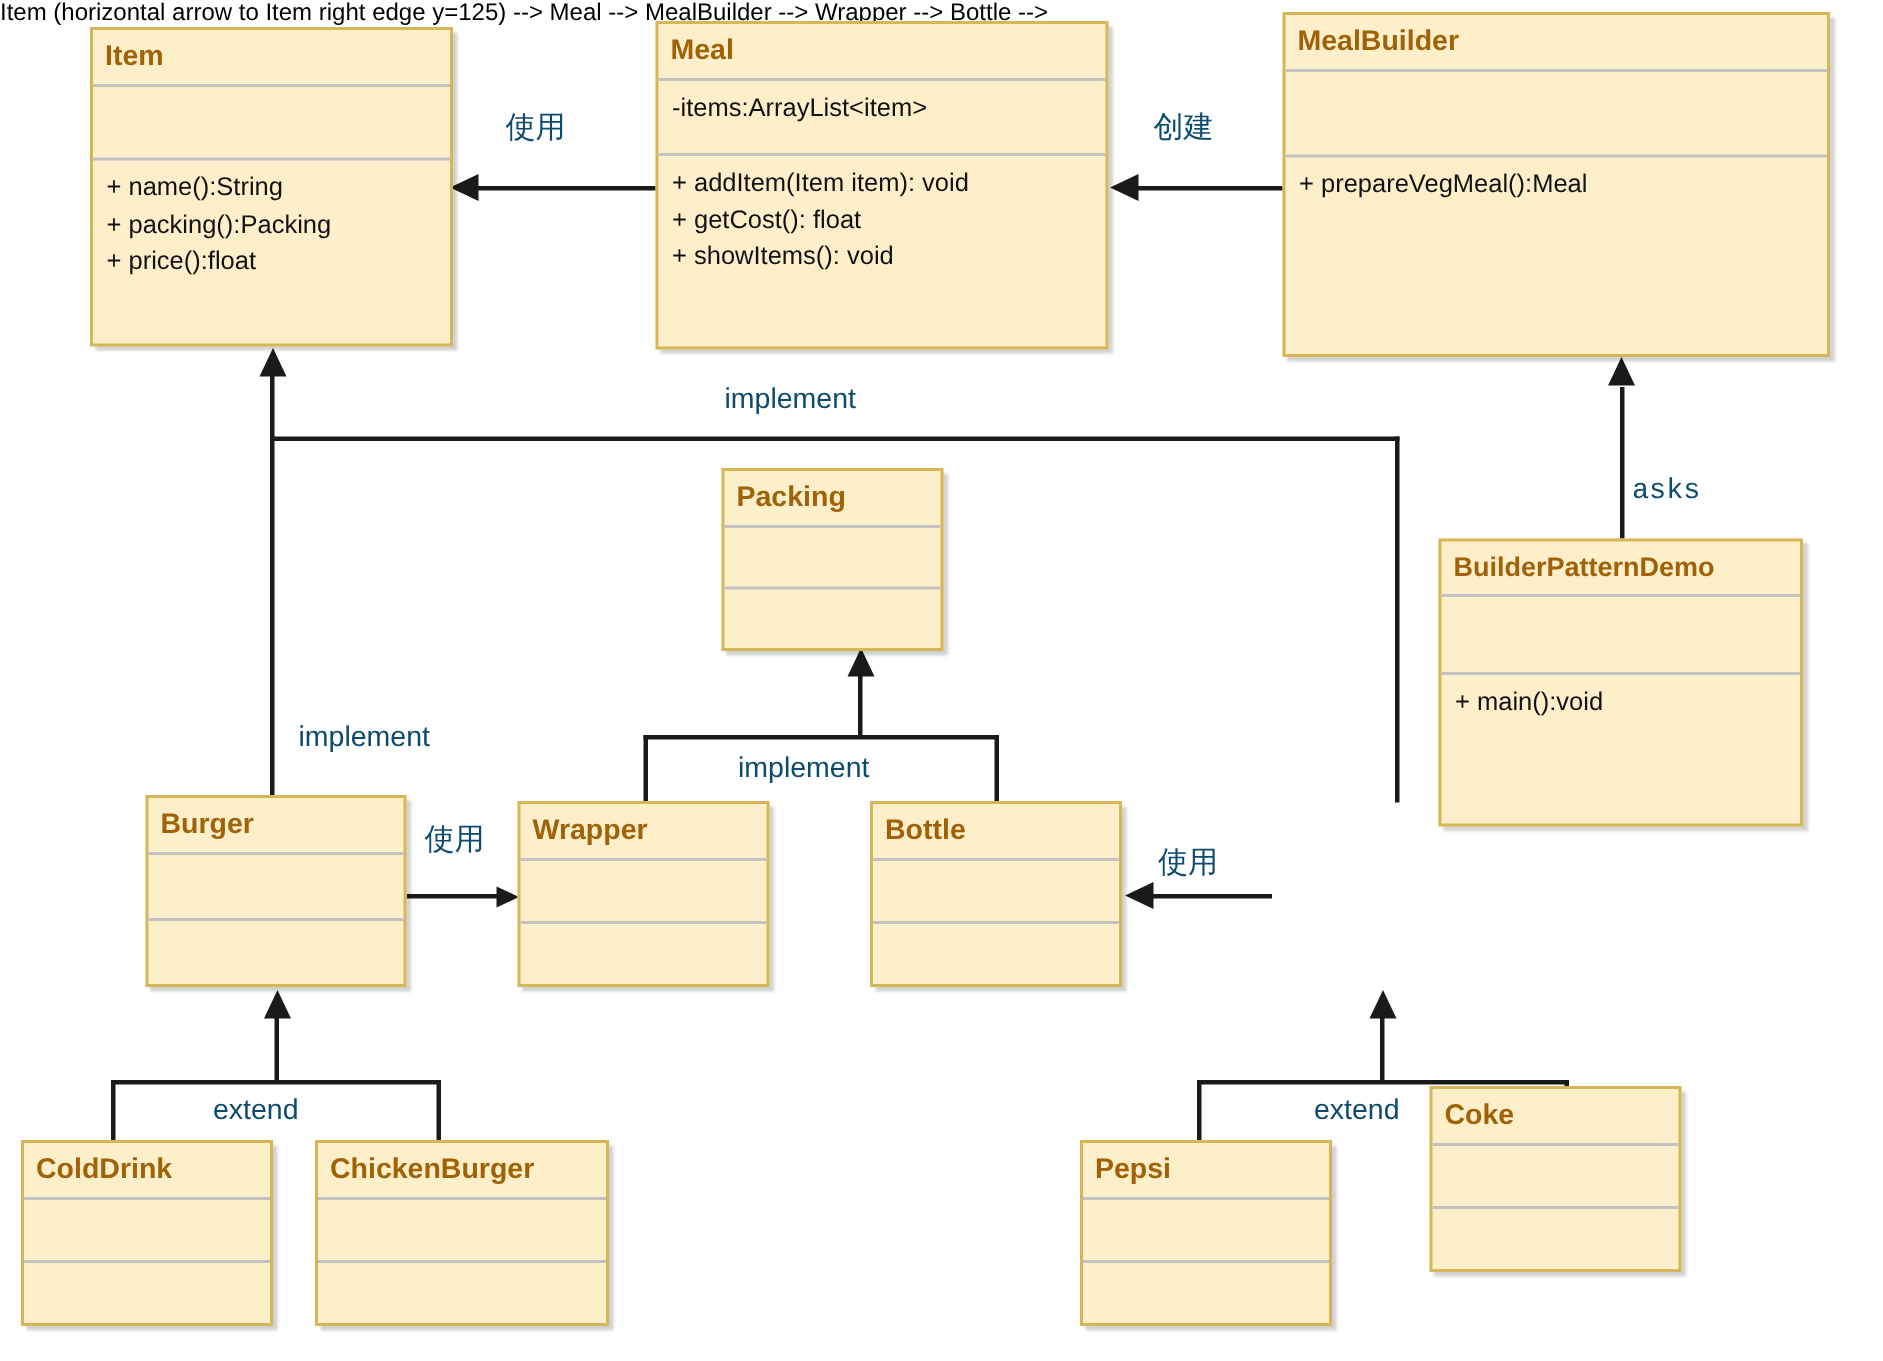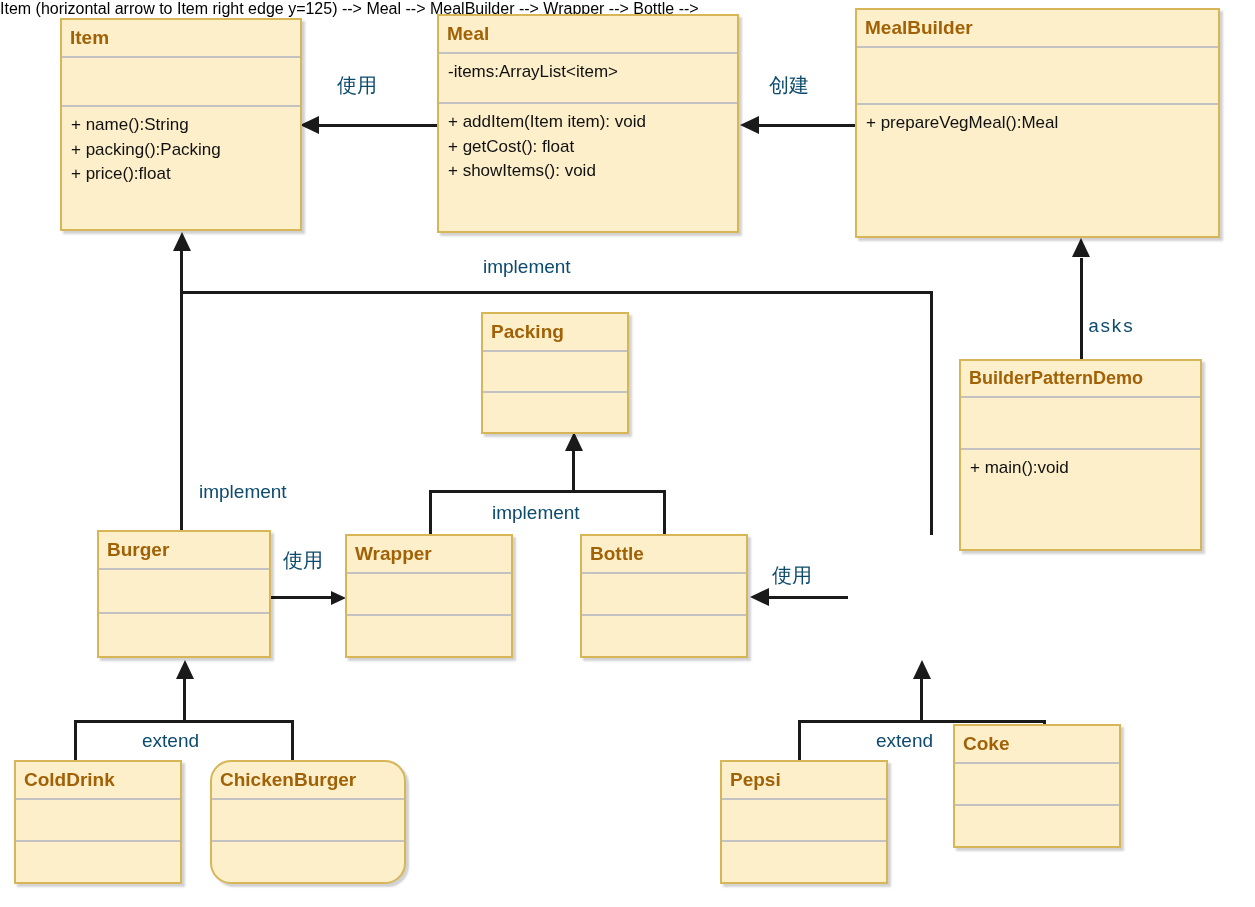--- a/index.html
+++ b/index.html
@@ -240,21 +240,21 @@
   
   <div class="uml-class" style="left:14px;top:760px;width:168px;height:124px;">
     <div class="uml-title">ColdDrink</div>
     <div class="uml-sep"></div>
     <div class="uml-compartment empty" style="height:40px;"></div>
     <div class="uml-sep"></div>
     <div class="uml-compartment empty" style="height:40px;"></div>
   </div>
 
   
-  <div class="uml-class" style="left:210px;top:760px;width:196px;height:124px;border-radius:21px;">
+  <div class="uml-class" style="left:210px;top:760px;width:196px;height:124px;">
     <div class="uml-title">ChickenBurger</div>
     <div class="uml-sep"></div>
     <div class="uml-compartment empty" style="height:40px;"></div>
     <div class="uml-sep"></div>
     <div class="uml-compartment empty" style="height:40px;"></div>
   </div>
 
   
   <div class="uml-class" style="left:720px;top:760px;width:168px;height:124px;">
     <div class="uml-title">Pepsi</div>

